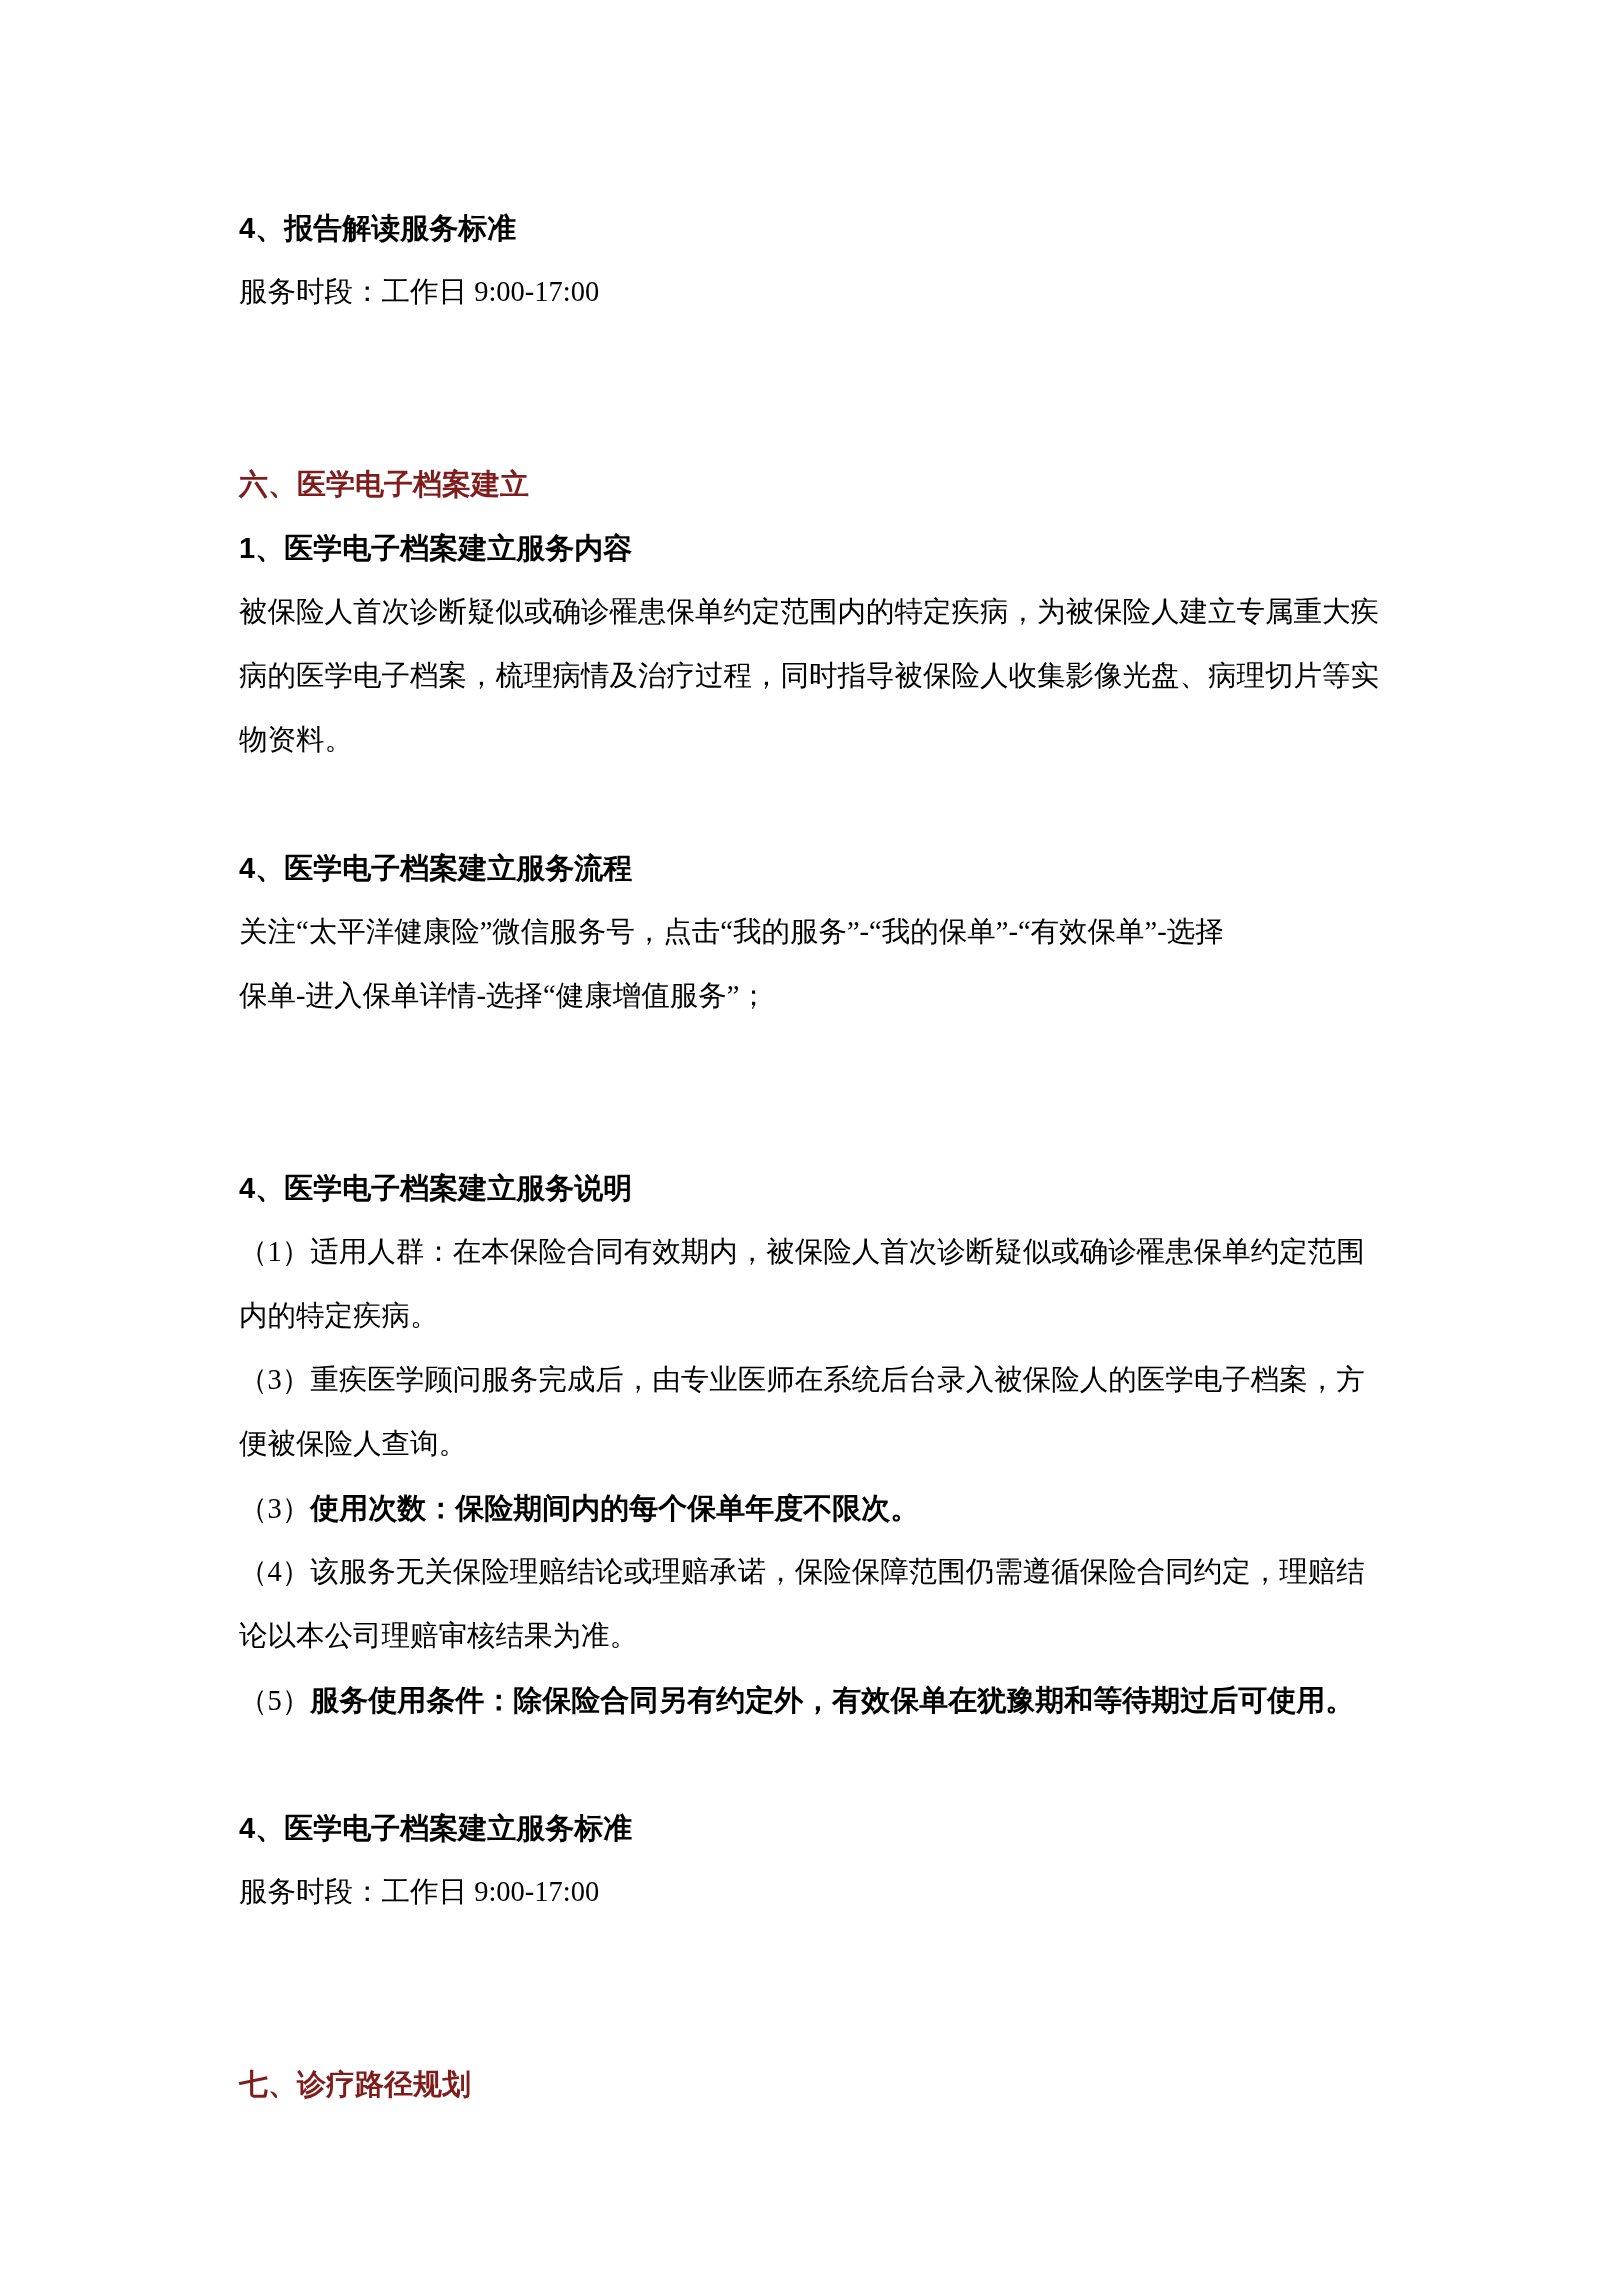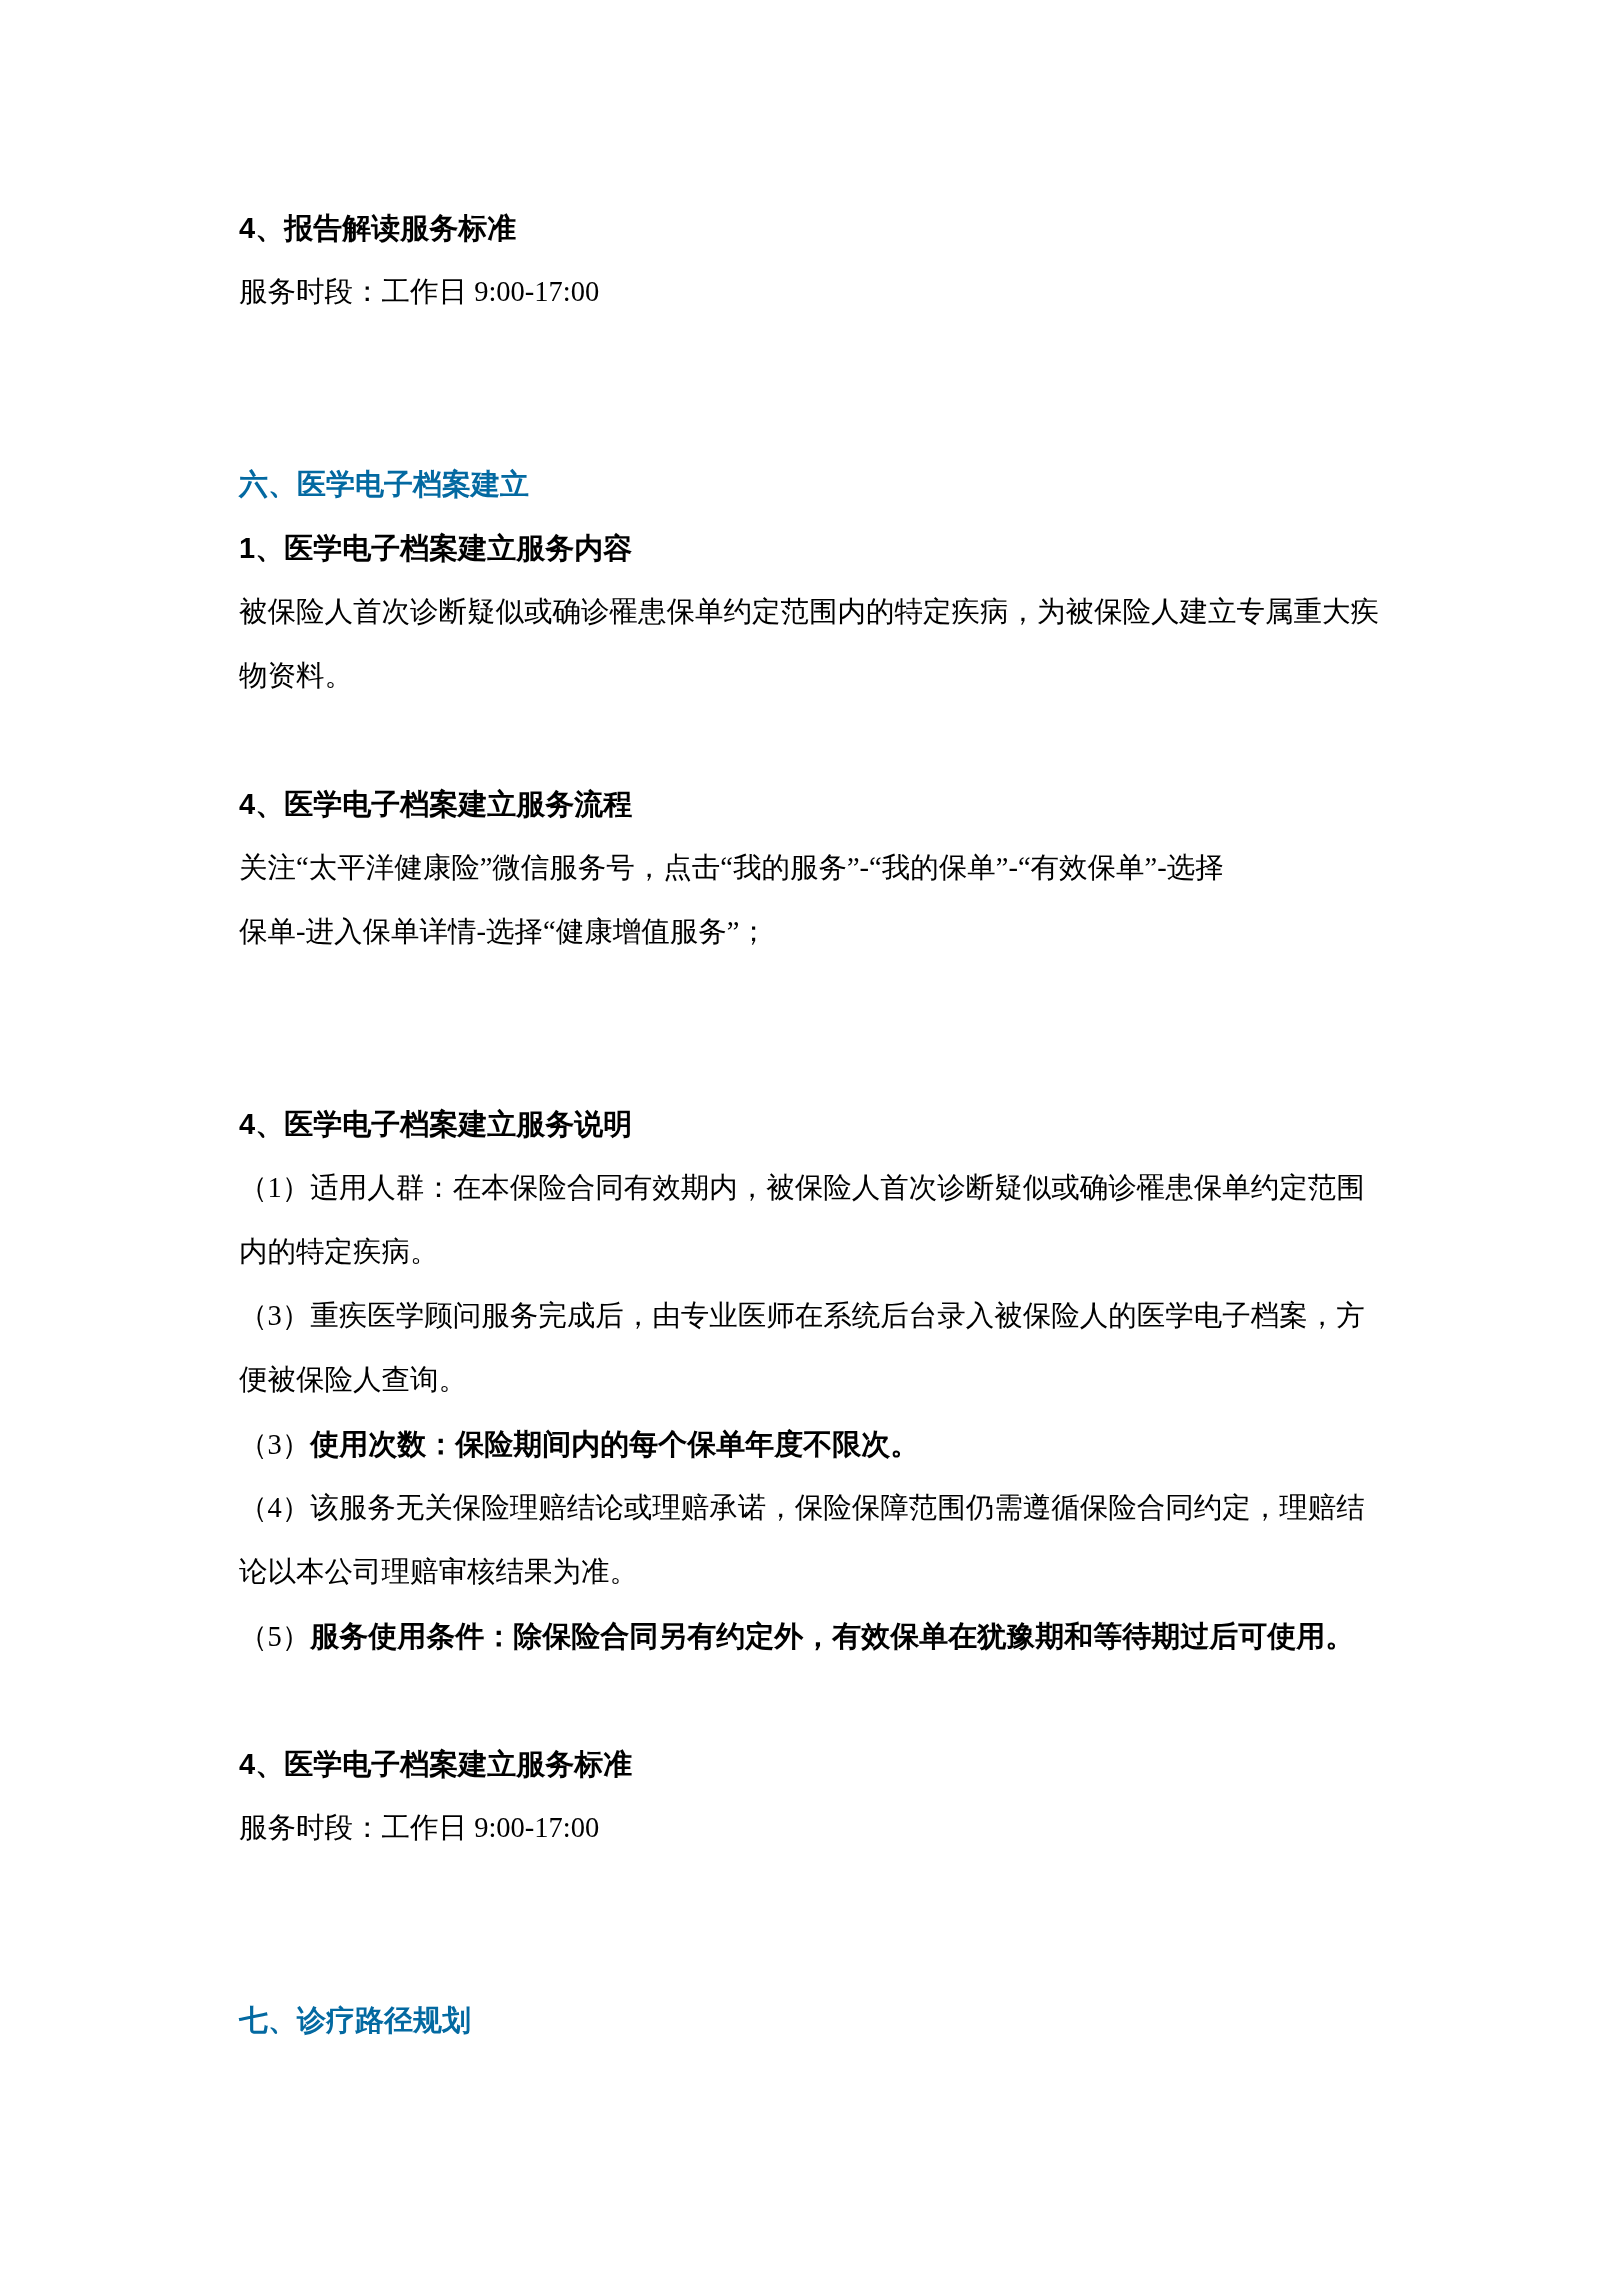--- a/index.html
+++ b/index.html
@@ -24,21 +24,21 @@
     font-size: 28.5px;
     white-space: nowrap;
     letter-spacing: 0px;
   }
   .ln.bold {
     font-weight: bold;
     font-family: "Liberation Sans", "DejaVu Sans", sans-serif;
     font-size: 29px;
   }
   .ln.blue {
-    color: #0369a1;
+    color: #7f1d1d;
     font-weight: bold;
     font-family: "Liberation Sans", "DejaVu Sans", sans-serif;
     font-size: 29px;
   }
   .seg-regular {
     font-weight: normal;
     font-family: "Liberation Serif", "DejaVu Serif", serif;
   }
   .seg-bold {
     font-weight: bold;
@@ -51,20 +51,21 @@
 
 <div class="page">
 
   <div class="ln bold">4、报告解读服务标准</div>
   <div class="ln">服务时段：工作日 9:00-17:00</div>
   <div class="ln"></div>
   <div class="ln"></div>
   <div class="ln blue">六、医学电子档案建立</div>
   <div class="ln bold">1、医学电子档案建立服务内容</div>
   <div class="ln">被保险人首次诊断疑似或确诊罹患保单约定范围内的特定疾病，为被保险人建立专属重大疾</div>
+  <div class="ln">病的医学电子档案，梳理病情及治疗过程，同时指导被保险人收集影像光盘、病理切片等实</div>
   <div class="ln">物资料。</div>
   <div class="ln"></div>
   <div class="ln bold">4、医学电子档案建立服务流程</div>
   <div class="ln">关注“太平洋健康险”微信服务号，点击“我的服务”-“我的保单”-“有效保单”-选择</div>
   <div class="ln">保单-进入保单详情-选择“健康增值服务”；</div>
   <div class="ln"></div>
   <div class="ln"></div>
   <div class="ln bold">4、医学电子档案建立服务说明</div>
   <div class="ln">（1）适用人群：在本保险合同有效期内，被保险人首次诊断疑似或确诊罹患保单约定范围</div>
   <div class="ln">内的特定疾病。</div>

